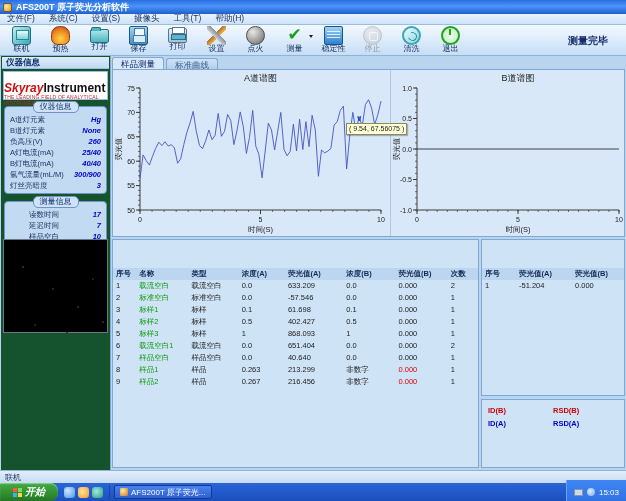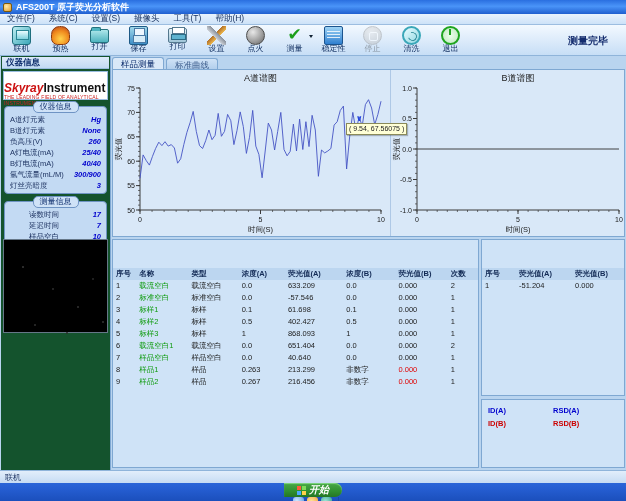--- a/index.html
+++ b/index.html
@@ -94,21 +94,21 @@
   #statspanel{left:481px;top:399px;width:144px;height:69px;background:#cfe3f7;border:1px solid #7fa8d2;padding:4px 6px;}
   .statrow{display:flex;font-size:7.5px;font-weight:bold;line-height:13px;}
   .statrow span{width:68px;}
   .statrow.blue span{color:#0000cd;}
   .statrow.red span{color:#cc0000;}
 
   
   #statusbar{left:0;top:470px;width:626px;height:13px;background:linear-gradient(#e2eefb,#c6dcf3);border-top:1px solid #8fb4da;font-size:8px;color:#1a2f5e;padding:1px 5px;}
 
   
-  #taskbar{left:0;top:483px;width:626px;height:18px;background:linear-gradient(#2a65d8,#245ccf 40%,#1b4fbc);display:flex;align-items:center;flex-direction:column;}
+  #taskbar{left:0;top:483px;width:626px;height:18px;background:linear-gradient(#2a65d8,#245ccf 40%,#1b4fbc);display:flex;align-items:center;}
   #startbtn{height:18px;width:58px;background:linear-gradient(#48a848,#2f8f2f 60%,#257525);border-radius:0 8px 8px 0;color:#fff;font-weight:bold;font-style:italic;font-size:10px;display:flex;align-items:center;justify-content:center;gap:3px;box-shadow:inset 0 1px 1px #7fd87f;}
   .winflag{width:9px;height:9px;display:grid;grid-template-columns:4px 4px;grid-template-rows:4px 4px;gap:1px;}
   .winflag i{display:block;}
   .winflag i:nth-child(1){background:#ff5a3c;}.winflag i:nth-child(2){background:#7ddc5a;}
   .winflag i:nth-child(3){background:#4aa8ff;}.winflag i:nth-child(4){background:#ffd24a;}
   #quicklaunch{display:flex;align-items:center;gap:3px;padding:0 6px;border-right:1px solid #1a45a8;height:14px;}
   .ql{width:11px;height:11px;border-radius:3px;}
   .ql-ie{background:radial-gradient(circle at 35% 35%,#cfe8ff,#4a90e0);}
   .ql-msn{background:radial-gradient(circle at 40% 40%,#ffe49a,#f09a2e);}
   .ql-media{background:radial-gradient(circle at 40% 40%,#9fe8d8,#2e9a8a);}
@@ -544,27 +544,27 @@
           <tr>
             <td>1</td>
             <td>-51.204</td>
             <td>0.000</td>
           </tr>
         </tbody>
     </table>
   </div>
 
   <div id="statspanel" class="abs">
+      <div class="statrow red">
+        <span>ID(B)</span>
+        <span>RSD(B)</span>
+      </div>
       <div class="statrow blue">
         <span>ID(A)</span>
         <span>RSD(A)</span>
-      </div>
-      <div class="statrow red">
-        <span>ID(B)</span>
-        <span>RSD(B)</span>
       </div>
     </div>
 
   <div id="statusbar" class="abs">
     <span>联机</span>
   </div>
 
   <div id="taskbar" class="abs">
     <div id="startbtn">
       <span class="winflag">

